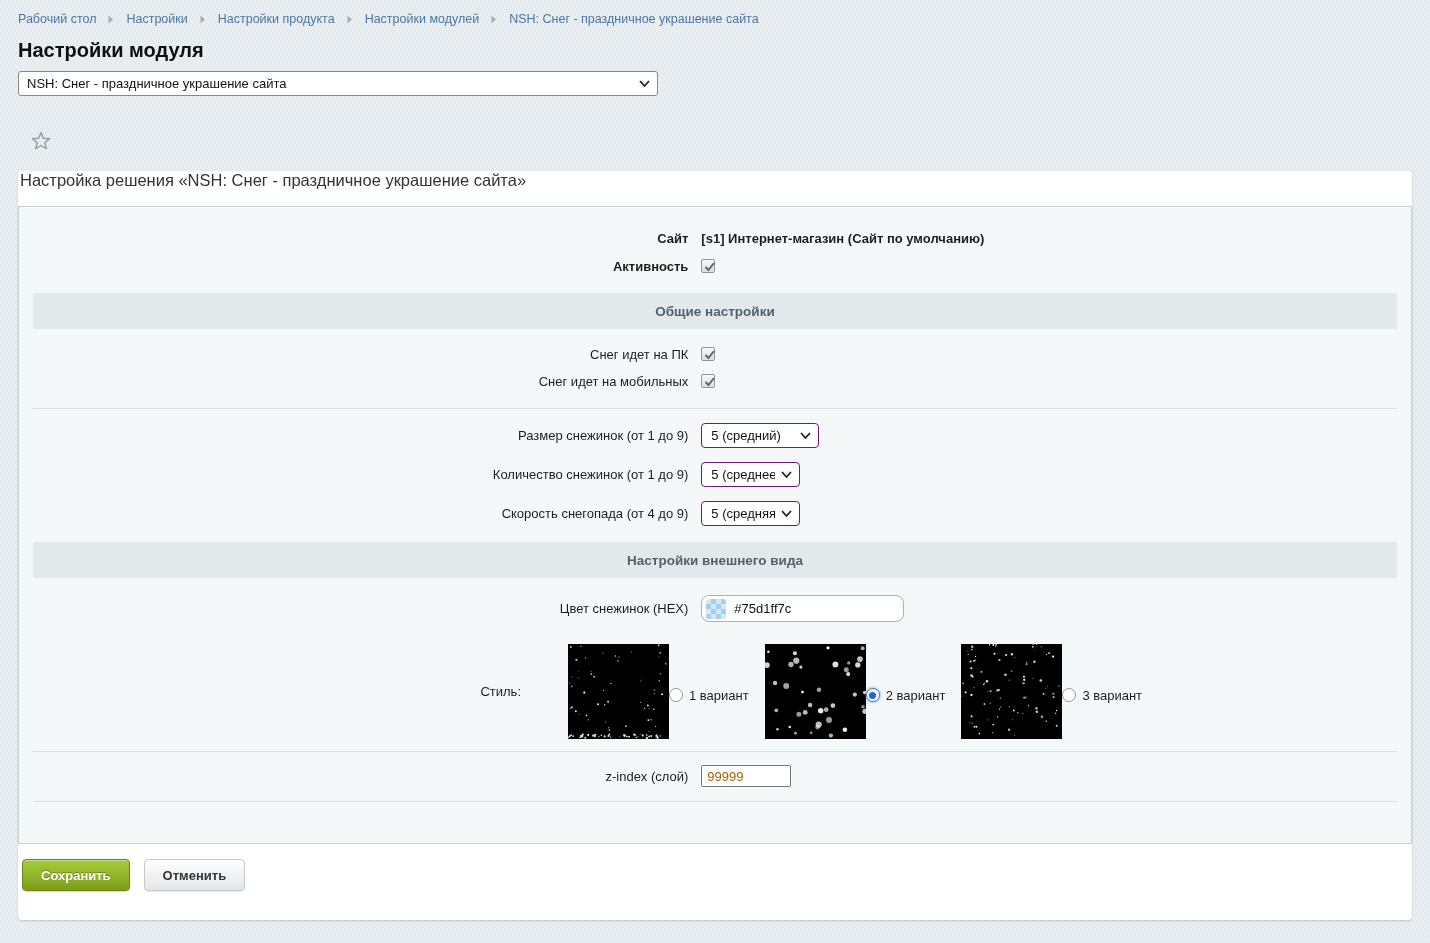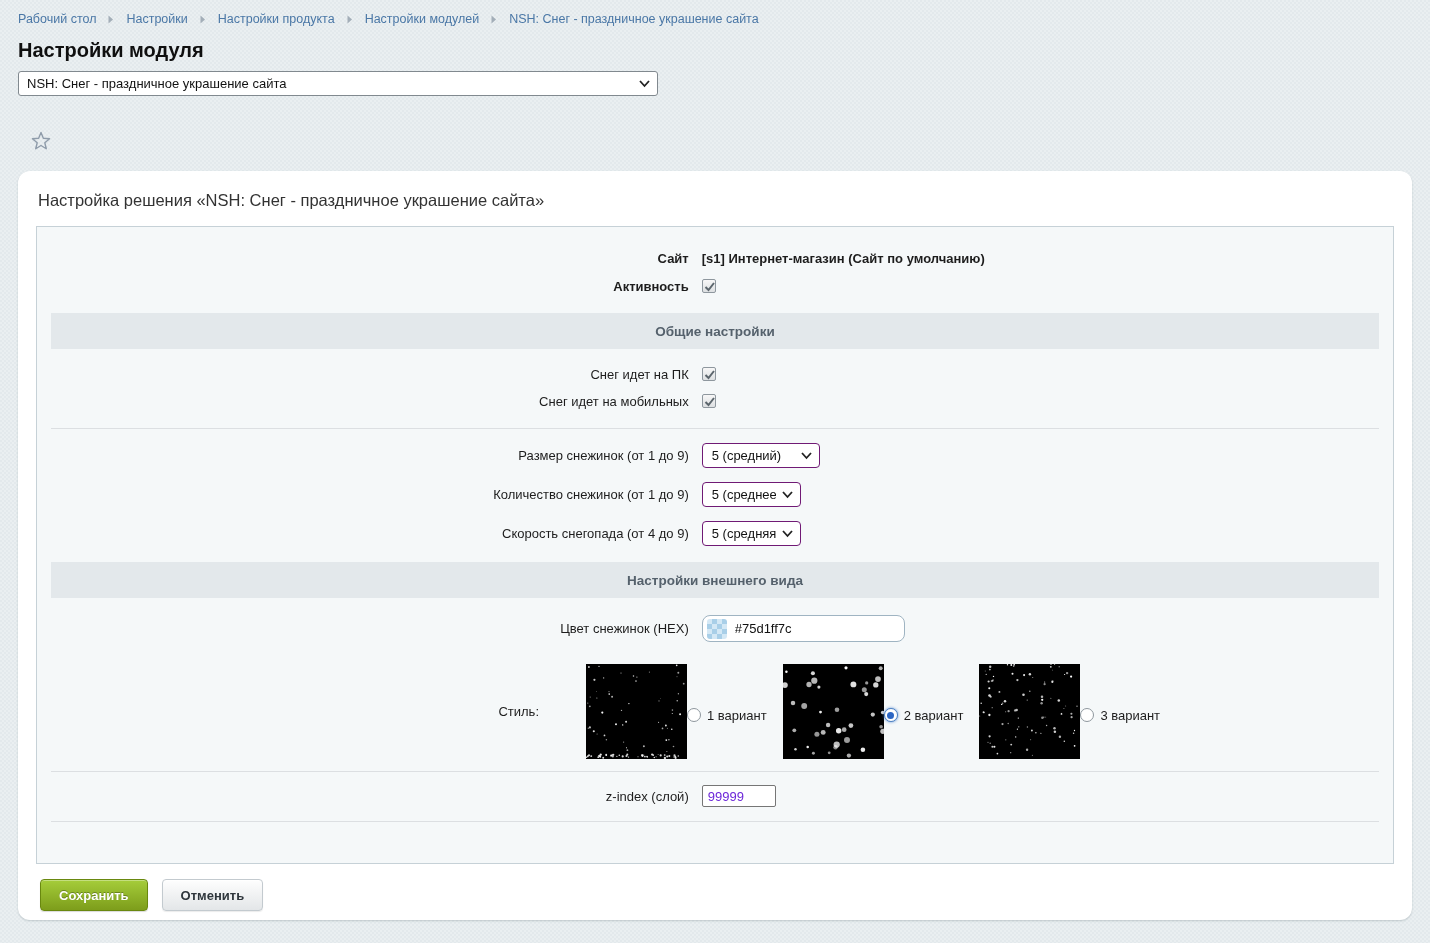--- a/index.html
+++ b/index.html
@@ -33,23 +33,22 @@
     font: 13px "Liberation Sans", sans-serif; color: #111;
     padding: 0 26px 0 8px; cursor: pointer;
   }
   .chev { position: absolute; right: 8px; top: 50%; transform: translateY(-50%); pointer-events: none; display: flex; }
 
   .fav-star { margin: 33px 0 0 29px; width: 24px; height: 24px; cursor: pointer; }
 
   
   .panel {
     margin: 15px 18px 0 18px; width: 1394px; height: 749px;
-    background: #fff; border-radius: 12px;
+    background: #fff; border-radius: 4px;
     box-shadow: 0 1px 2px rgba(70,90,100,.25);
-    padding: 18px;
   }
   .form-title { font-size: 16.5px; color: #333; margin: 2px 0 16px 2px; font-weight: normal; }
 
   .inner {
     background: #f5f8f9; border: 1px solid #c6d1d7;
     height: 638px; padding: 8px 14px 0 14px; overflow: hidden;
   }
 
   .form-row { display: flex; align-items: center; }
   .row-label { width: 49%; text-align: right; padding-right: 13px; color: #1d1d1d; }
@@ -116,22 +115,22 @@
 
   .checkbox {
     width: 14px; height: 14px; border: 1px solid #8e979e; border-radius: 2px;
     background: linear-gradient(#f7f7f7, #dde0e2); position: relative; cursor: pointer; flex: 0 0 auto;
   }
   .checkbox svg { position: absolute; left: 0.5px; top: -1px; opacity: 0; }
   .checkbox.checked svg { opacity: 1; }
 
   .row-zindex { margin-top: 13px; height: 22px; }
   .zindex-input {
-    width: 74px; height: 22px; border: 1px solid #767676; border-radius: 2px;
-    padding: 0 5px; font: 13px "Liberation Sans", sans-serif; color: #6d28d9; background: #fff;
+    width: 90px; height: 22px; border: 1px solid #767676; border-radius: 2px;
+    padding: 0 5px; font: 13px "Liberation Sans", sans-serif; color: #a16207; background: #fff;
   }
   .divider-z1 { margin-top: 12px; }
   .divider-z2 { margin-top: 14px; }
 
   
   .btn-row { display: flex; gap: 14px; margin: 15px 0 0 4px; }
   .btn {
     height: 32px; border-radius: 4px; font: bold 13px "Liberation Sans", sans-serif;
     padding: 0 18px; cursor: pointer;
   }

